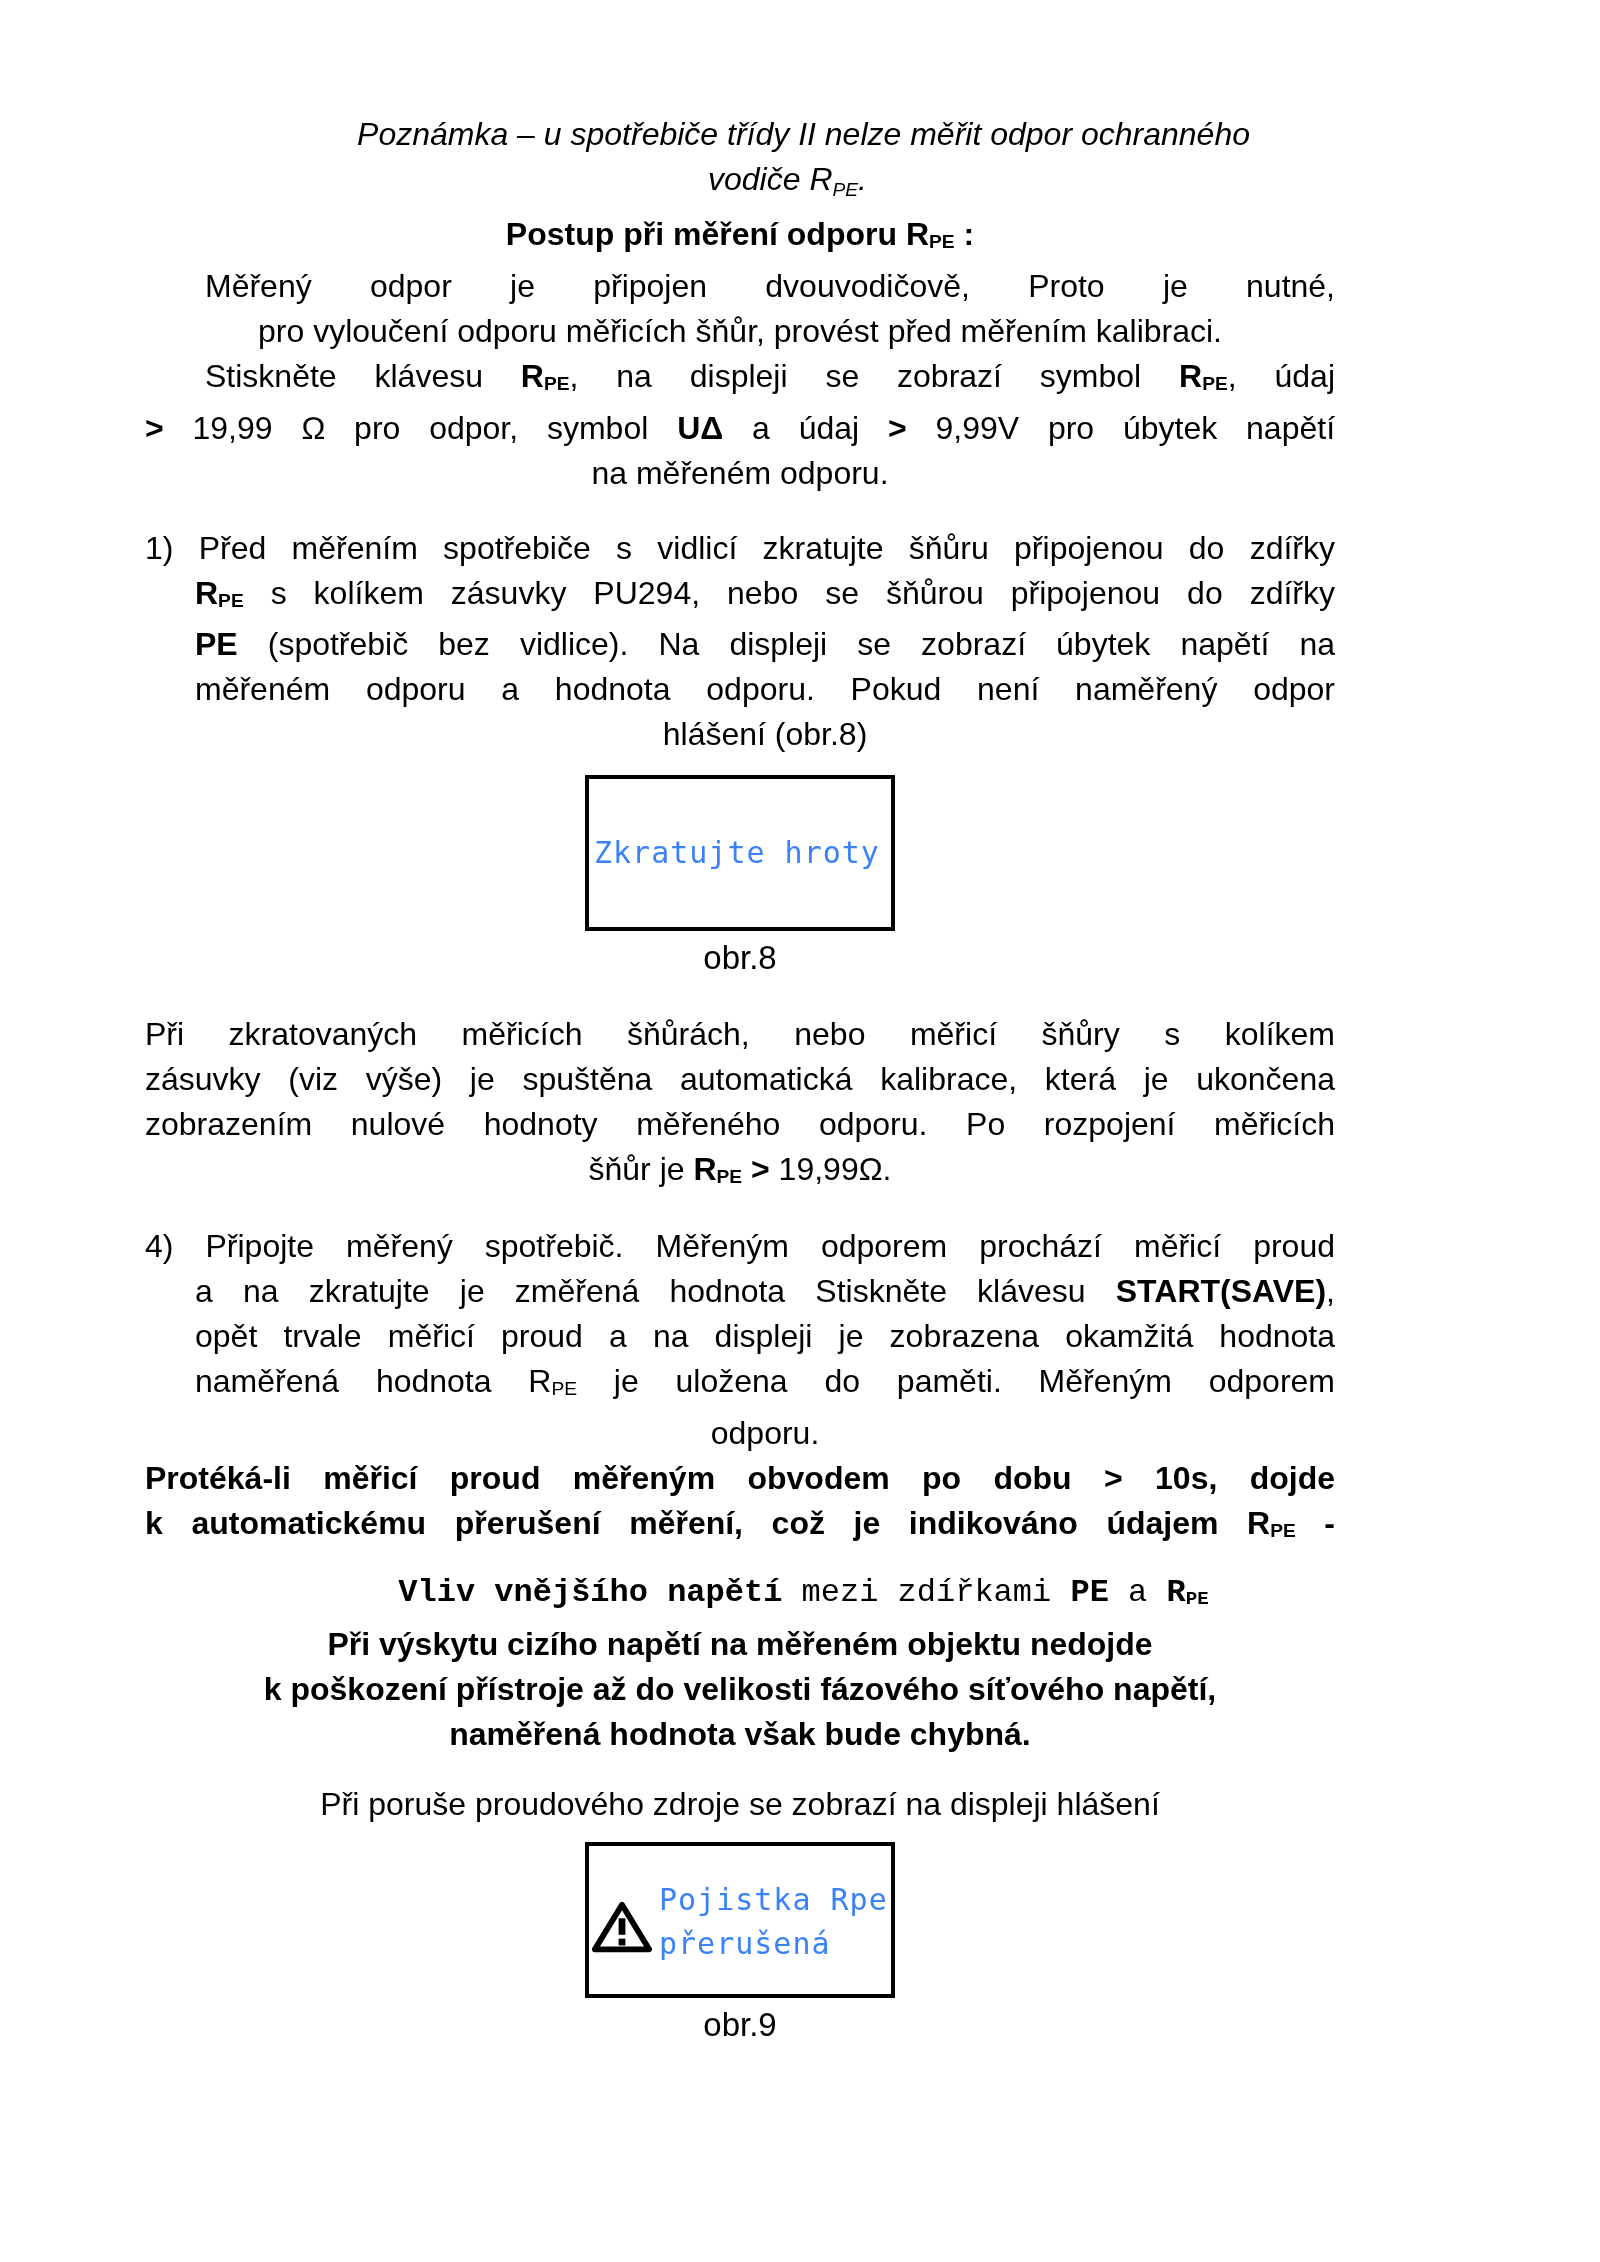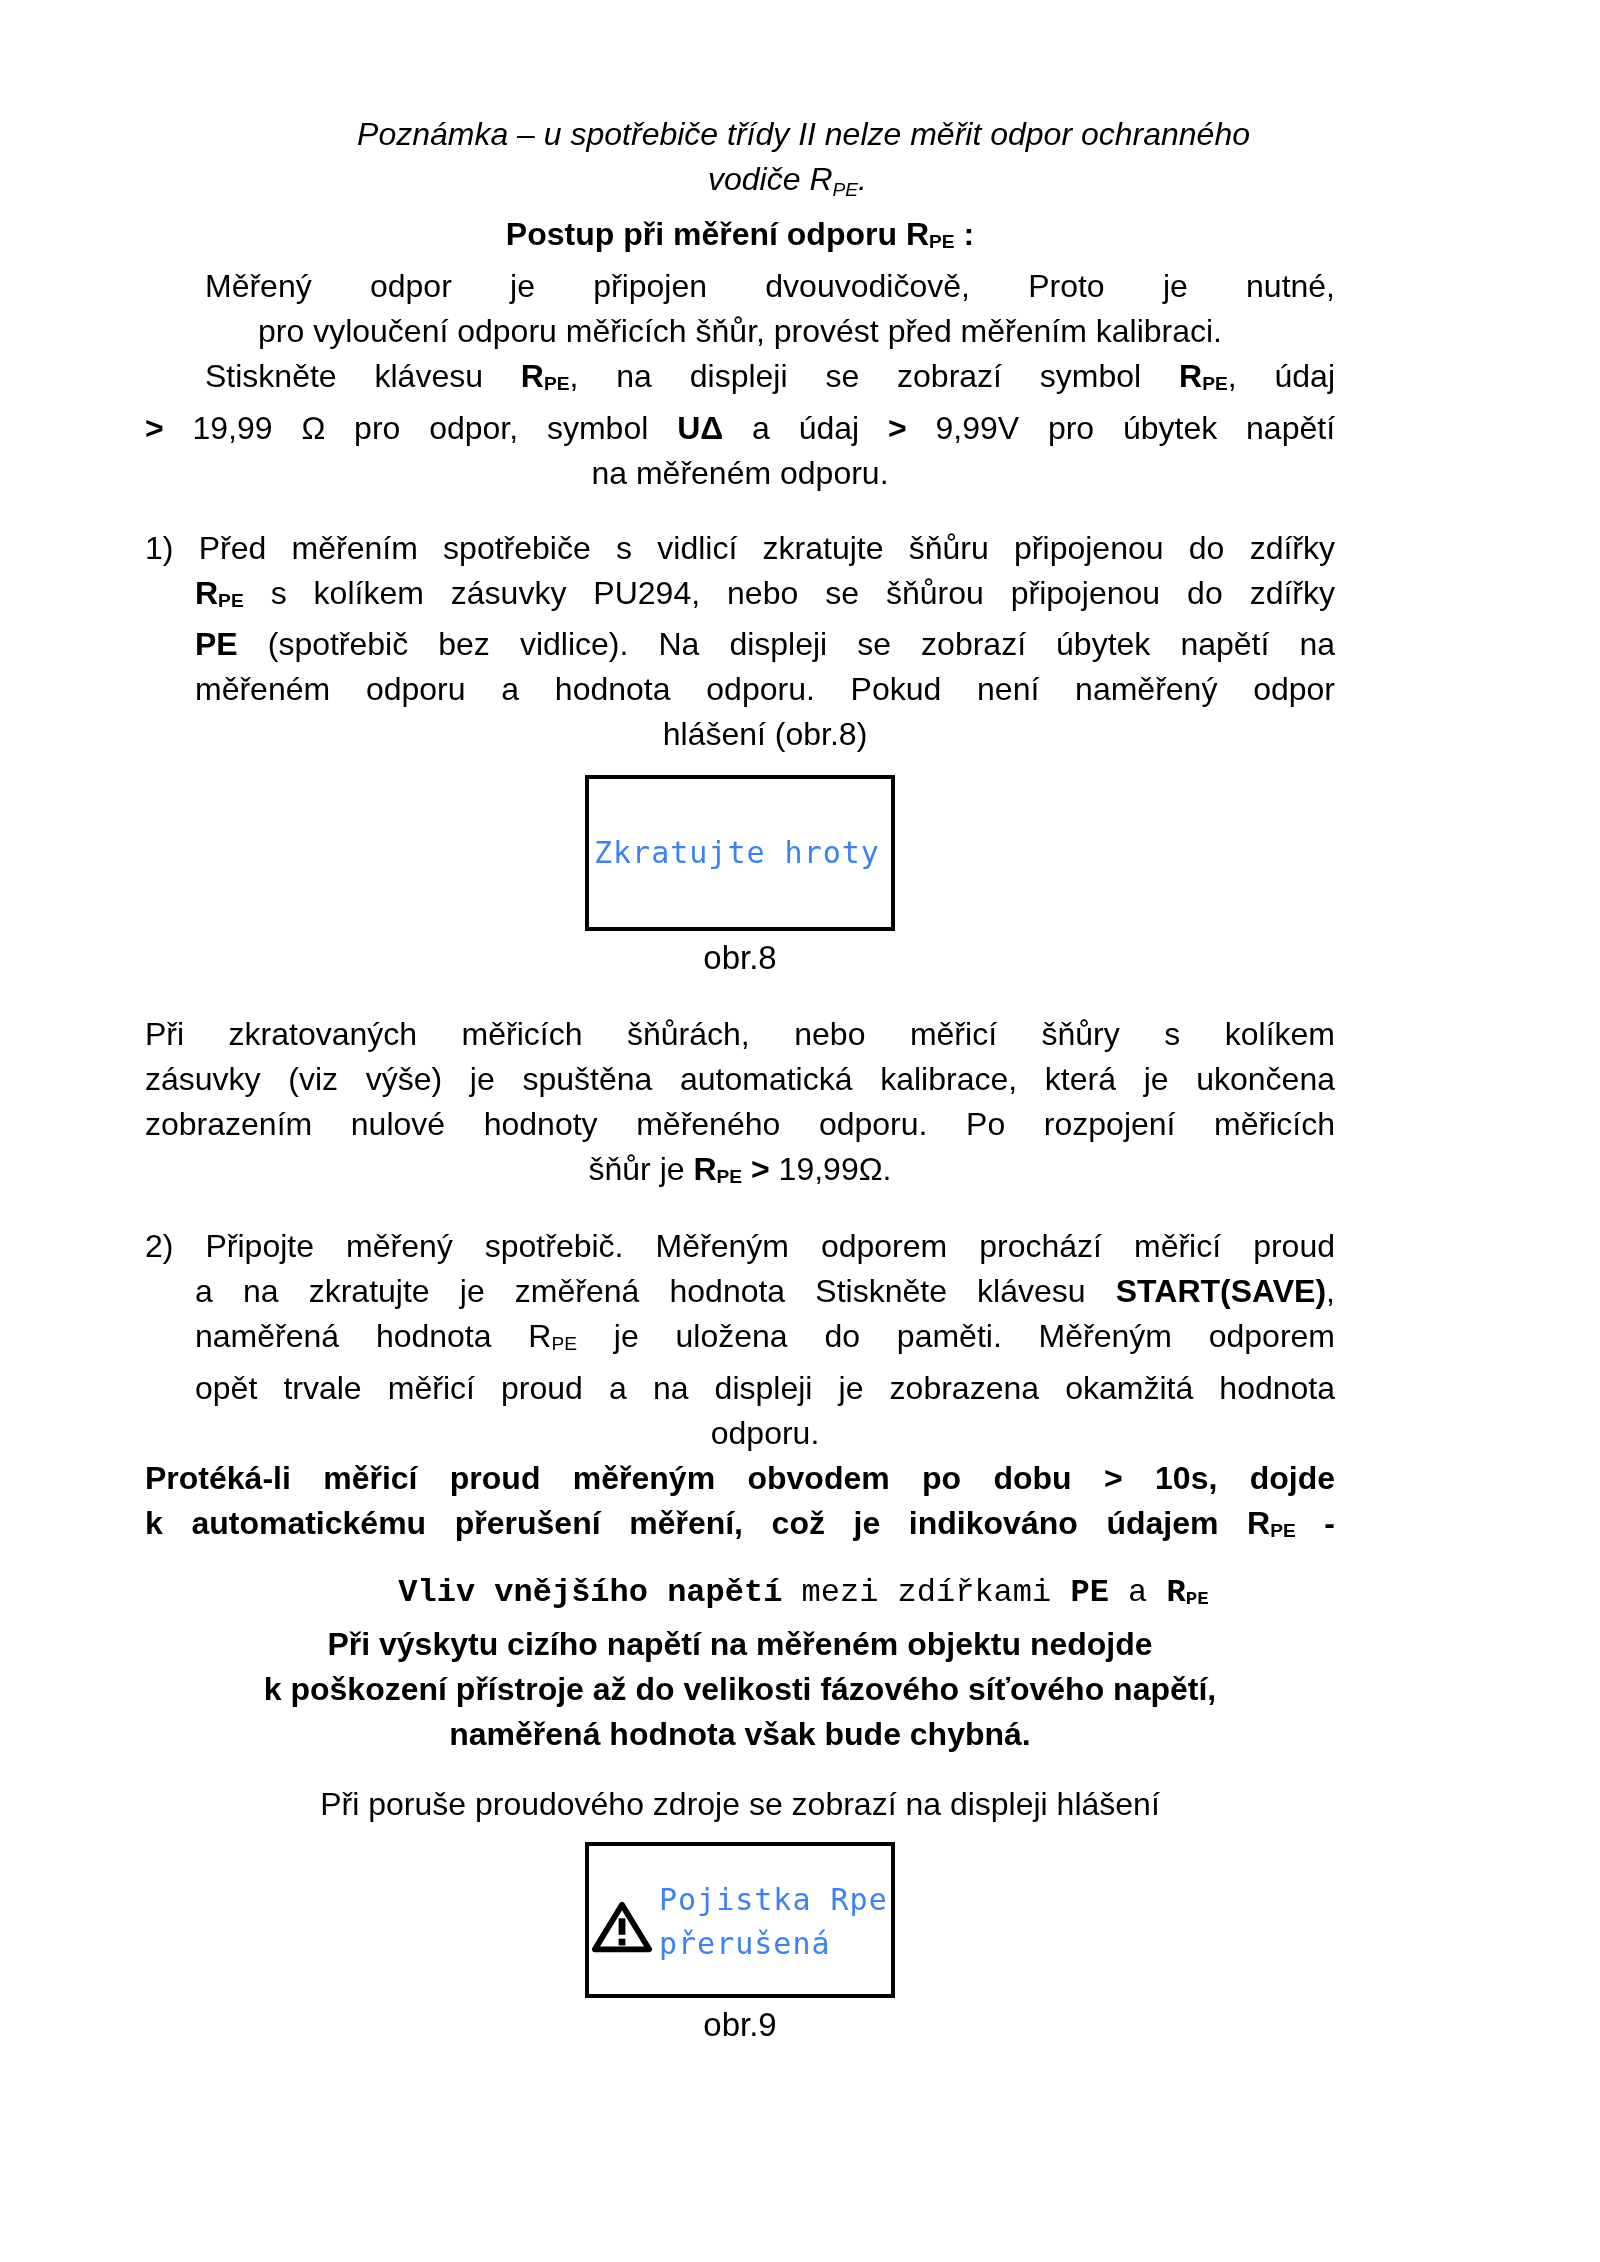--- a/index.html
+++ b/index.html
@@ -90,24 +90,24 @@
   </figure>
 
   <div class="block mt-parafig8">
       <div class="line just"><span>Při zkratovaných měřicích šňůrách, nebo měřicí šňůry s kolíkem</span></div>
       <div class="line just"><span>zásuvky (viz výše) je spuštěna automatická kalibrace, která je ukončena</span></div>
       <div class="line just"><span>zobrazením nulové hodnoty měřeného odporu. Po rozpojení měřicích</span></div>
       <div class="line"><span>šňůr je </span><span class="b">R</span><span class="b sub">PE</span><span> </span><span class="b">&gt;</span><span> 19,99Ω.</span></div>
     </div>
 
   <div class="block item mt-step2">
-      <div class="line just hang"><span>2) Připojte měřený spotřebič. Měřeným odporem prochází měřicí proud</span></div>
+      <div class="line just hang"><span>4) Připojte měřený spotřebič. Měřeným odporem prochází měřicí proud</span></div>
       <div class="line just"><span>a na zkratujte je změřená hodnota Stiskněte klávesu </span><span class="b">START(SAVE)</span><span>,</span></div>
+      <div class="line just"><span>opět trvale měřicí proud a na displeji je zobrazena okamžitá hodnota</span></div>
       <div class="line just"><span>naměřená hodnota R</span><span class="sub">PE</span><span> je uložena do paměti. Měřeným odporem</span></div>
-      <div class="line just"><span>opět trvale měřicí proud a na displeji je zobrazena okamžitá hodnota</span></div>
       <div class="line"><span>odporu.</span></div>
     </div>
 
   <div class="block">
       <div class="line just"><span class="b">Protéká-li měřicí proud měřeným obvodem po dobu &gt; 10s, dojde</span></div>
       <div class="line just"><span class="b">k automatickému přerušení měření, což je indikováno údajem </span><span class="b">R</span><span class="b sub">PE</span><span class="b"> -</span></div>
     </div>
 
   <div class="block indent-lg mt-exth">
       <div class="line"><span class="b">Vliv vnějšího napětí</span><span> mezi zdířkami </span><span class="b">PE</span><span> a </span><span class="b">R</span><span class="b sub">PE</span></div>

